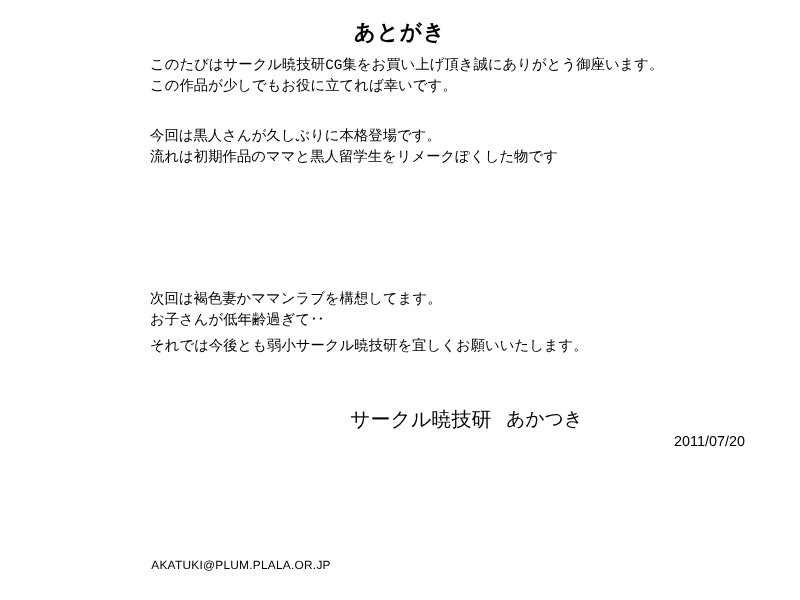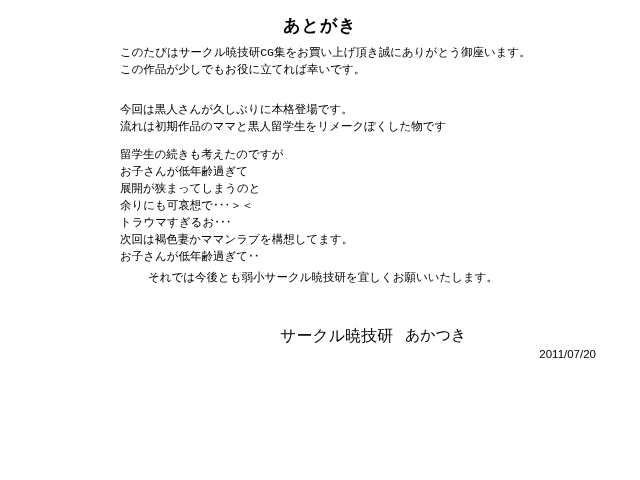--- a/index.html
+++ b/index.html
@@ -35,21 +35,21 @@
     left: 120px;
     font-size: 11.5px;
     line-height: 17px;
     white-space: pre-line;
     font-family: Liberation Mono, monospace;
   }
   .blk1 { top: 44px; }
   .blk2 { top: 101px; }
   .blk3 { top: 146px; }
   .blk4 { top: 231px; }
-  .blk5 { top: 269px; margin-left: 28px; }
+  .blk5 { top: 269px; }
   .blk6 { top: 374px; }
   .sig-row {
     position: absolute;
     top: 326px;
     left: 120px;
     width: 400px;
     font-size: 12px;
   }
   .sig-circle {
     position: absolute;
@@ -84,31 +84,27 @@
 <body>
 
 <div class="page">
 
   <div class="title">あとがき</div>
 
   <div class="body-block blk1">このたびはサークル暁技研CG集をお買い上げ頂き誠にありがとう御座います。
 この作品が少しでもお役に立てれば幸いです。</div>
   <div class="body-block blk2">今回は黒人さんが久しぶりに本格登場です。
 流れは初期作品のママと黒人留学生をリメークぽくした物です</div>
-  <div class="body-block blk3">留学生の続きも考えたのですが
-お子さんが低年齢過ぎて
-展開が狭まってしまうのと
-余りにも可哀想で･･･＞＜
-トラウマすぎるお･･･</div>
   <div class="body-block blk4">次回は褐色妻かママンラブを構想してます。
 お子さんが低年齢過ぎて･･</div>
   <div class="body-block blk5">それでは今後とも弱小サークル暁技研を宜しくお願いいたします。</div>
 
   <div class="sig-row">
     <span class="sig-circle">サークル暁技研</span>
     <span class="sig-name">あかつき</span>
   </div>
 
   <div class="sig-date">2011/07/20</div>
 
 
+  <div class="mail">AKATUKI@PLUM.PLALA.OR.JP</div>
 
 </div>
 
 </body></html>

